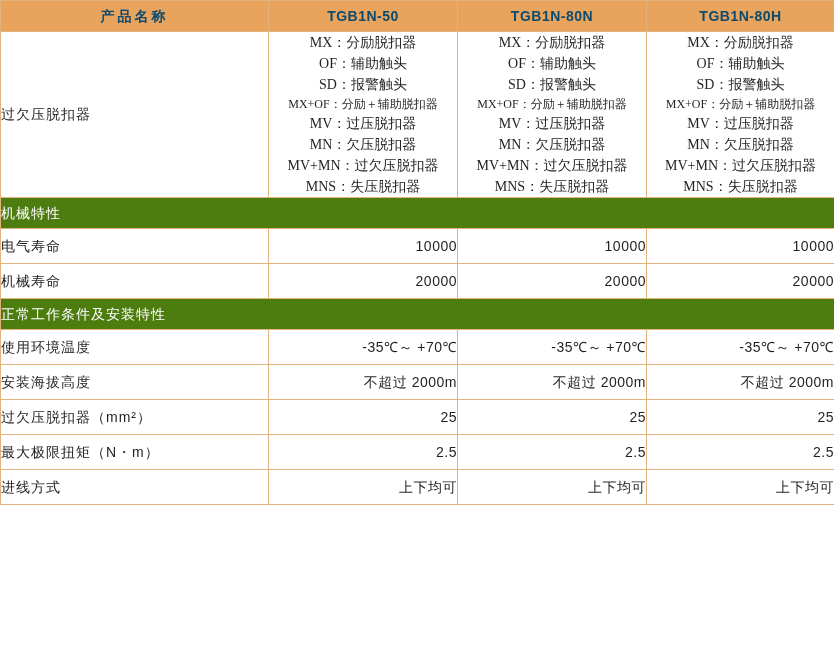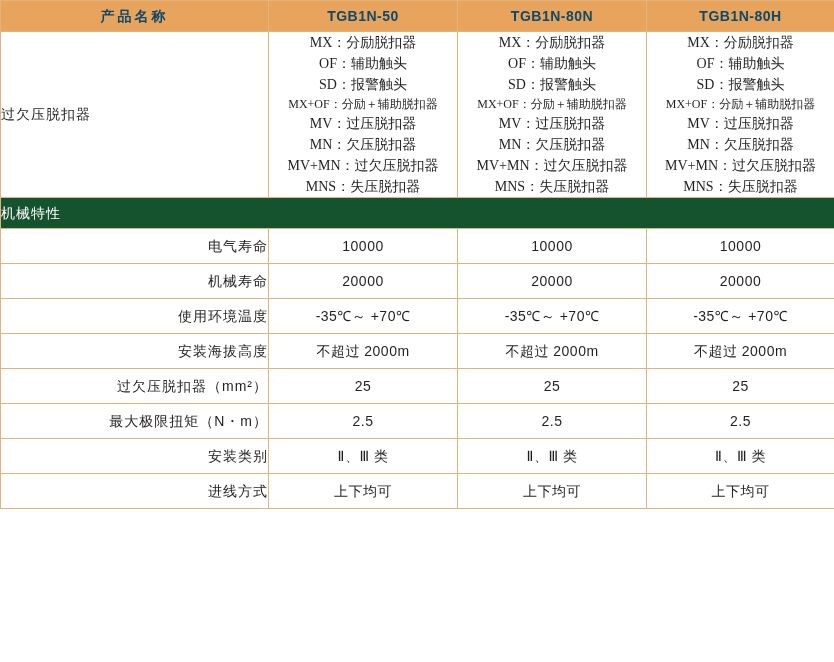--- a/index.html
+++ b/index.html
@@ -41,39 +41,39 @@
     height: 30px;
     font-size: 14.5px;
     letter-spacing: 0.5px;
   }
   tr.header td.prodname {
     letter-spacing: 3px;
   }
 
   
   tr.band td {
-    background: #14532d;
+    background: #4d7c0f;
     color: #ffffff;
     text-align: left;
     padding-left: 10px;
     height: 30px;
     font-size: 14.5px;
     letter-spacing: 1px;
   }
 
   
   td.label {
-    text-align: right;
+    text-align: left;
     padding-left: 10px;
     height: 34px;
     letter-spacing: 1px;
     margin-left: 16px;
   }
   td.value {
-    text-align: center;
+    text-align: right;
     height: 34px;
     letter-spacing: 0.5px;
   }
 
   
   td.acc {
     text-align: center;
     padding: 8px 4px;
     font-size: 13px;
     line-height: 1.62;
@@ -151,20 +151,23 @@
       <td class="value">10000</td>
       <td class="value">10000</td>
     </tr>
     <tr>
       <td class="label">机械寿命</td>
       <td class="value">20000</td>
       <td class="value">20000</td>
       <td class="value">20000</td>
     </tr>
 
+    <tr class="band">
+      <td colspan="4">正常工作条件及安装特性</td>
+    </tr>
 
     <tr>
       <td class="label">使用环境温度</td>
       <td class="value">-35℃～ +70℃</td>
       <td class="value">-35℃～ +70℃</td>
       <td class="value">-35℃～ +70℃</td>
     </tr>
     <tr>
       <td class="label">安装海拔高度</td>
       <td class="value">不超过 2000m</td>
@@ -177,25 +180,19 @@
       <td class="value">25</td>
       <td class="value">25</td>
     </tr>
     <tr>
       <td class="label">最大极限扭矩（N・m）</td>
       <td class="value">2.5</td>
       <td class="value">2.5</td>
       <td class="value">2.5</td>
     </tr>
     <tr>
-      <td class="label">安装类别</td>
-      <td class="value">Ⅱ、Ⅲ 类</td>
-      <td class="value">Ⅱ、Ⅲ 类</td>
-      <td class="value">Ⅱ、Ⅲ 类</td>
-    </tr>
-    <tr>
       <td class="label">进线方式</td>
       <td class="value">上下均可</td>
       <td class="value">上下均可</td>
       <td class="value">上下均可</td>
     </tr>
   </tbody>
 </table>
 
 </body></html>

